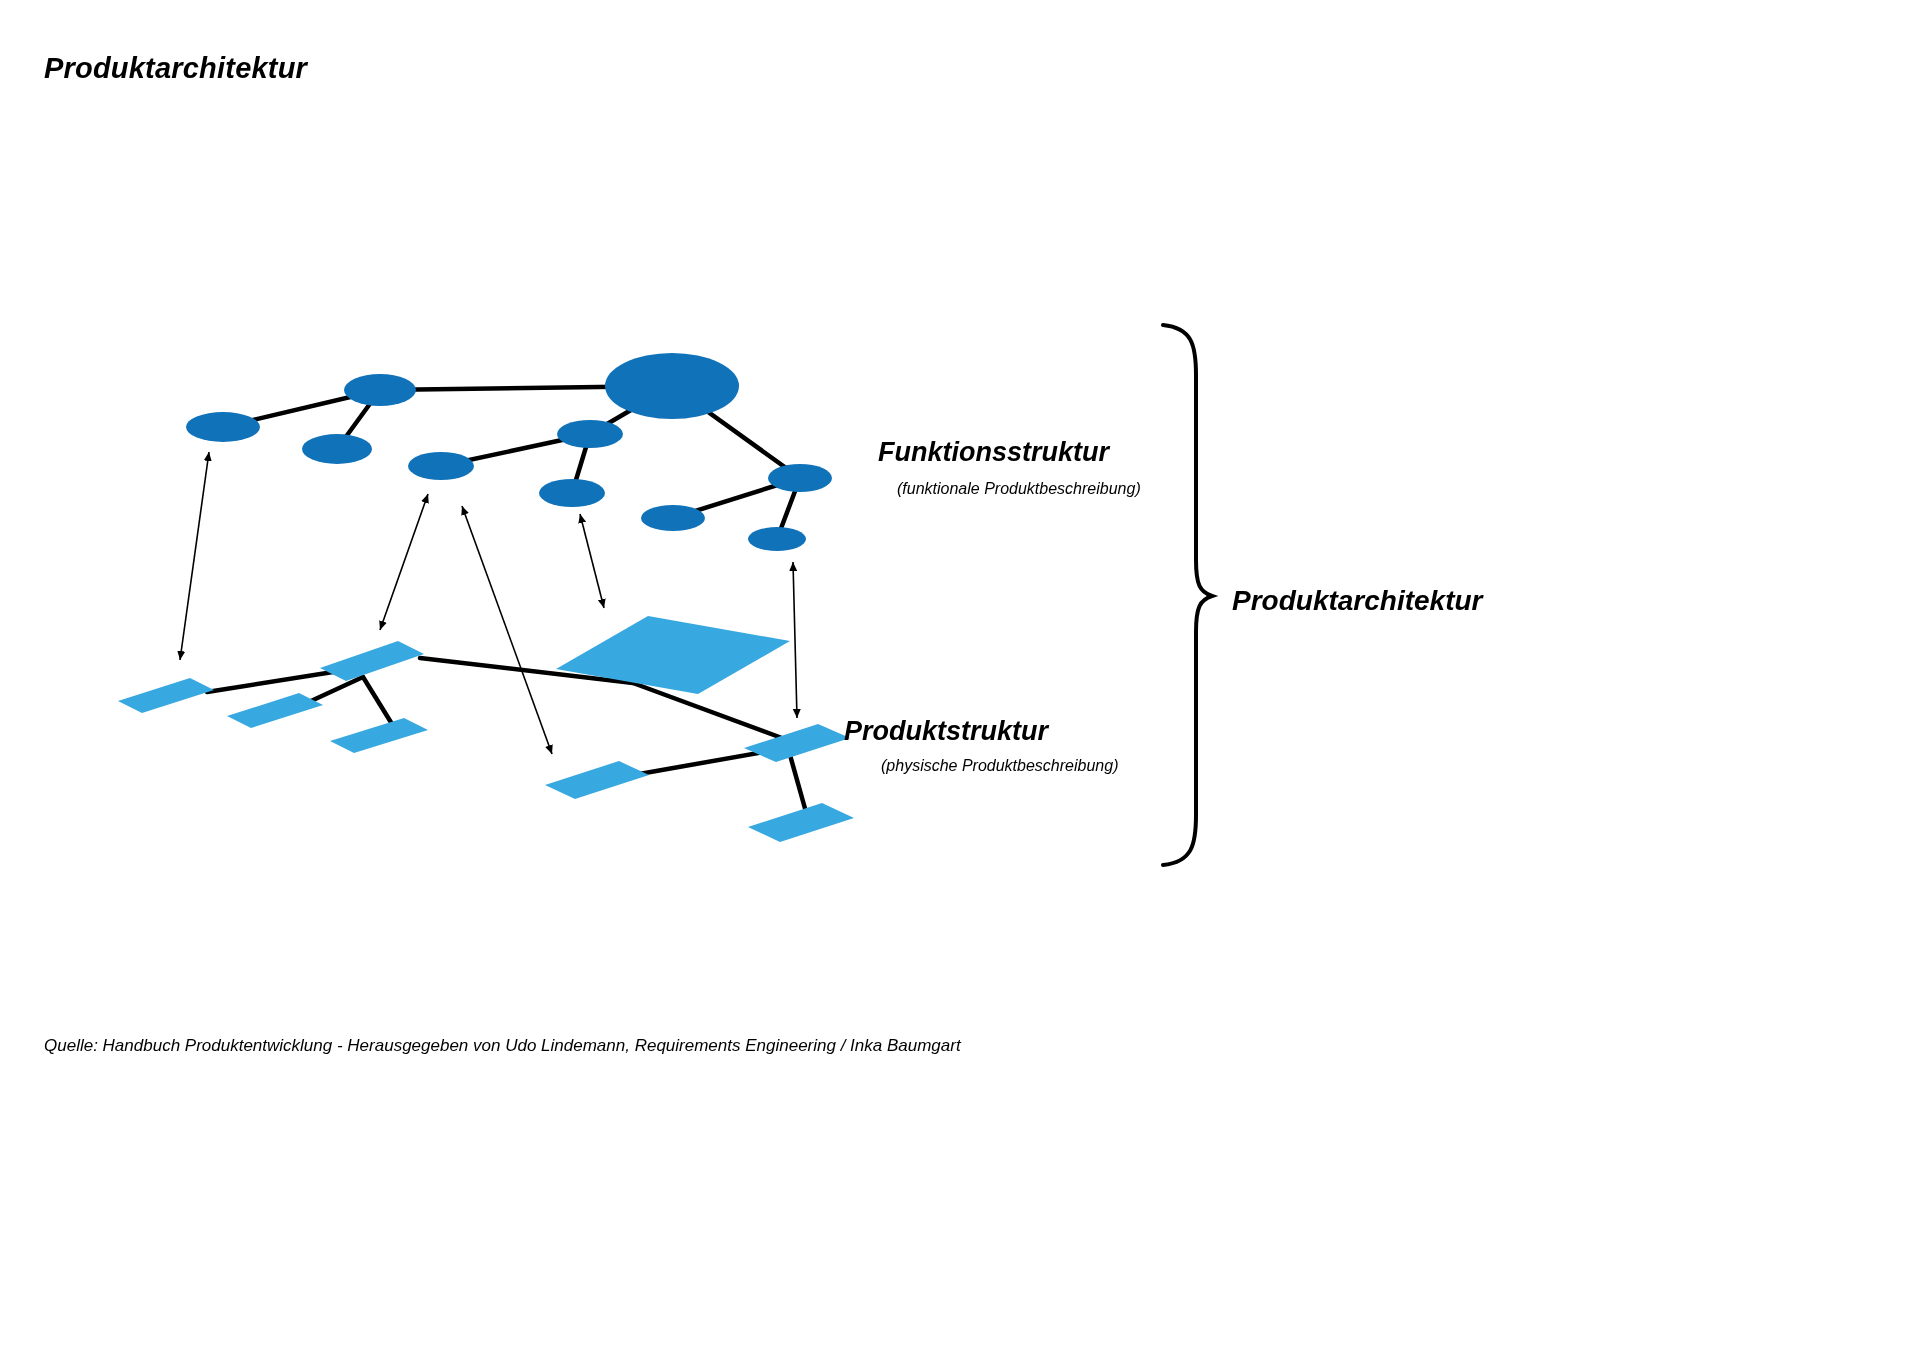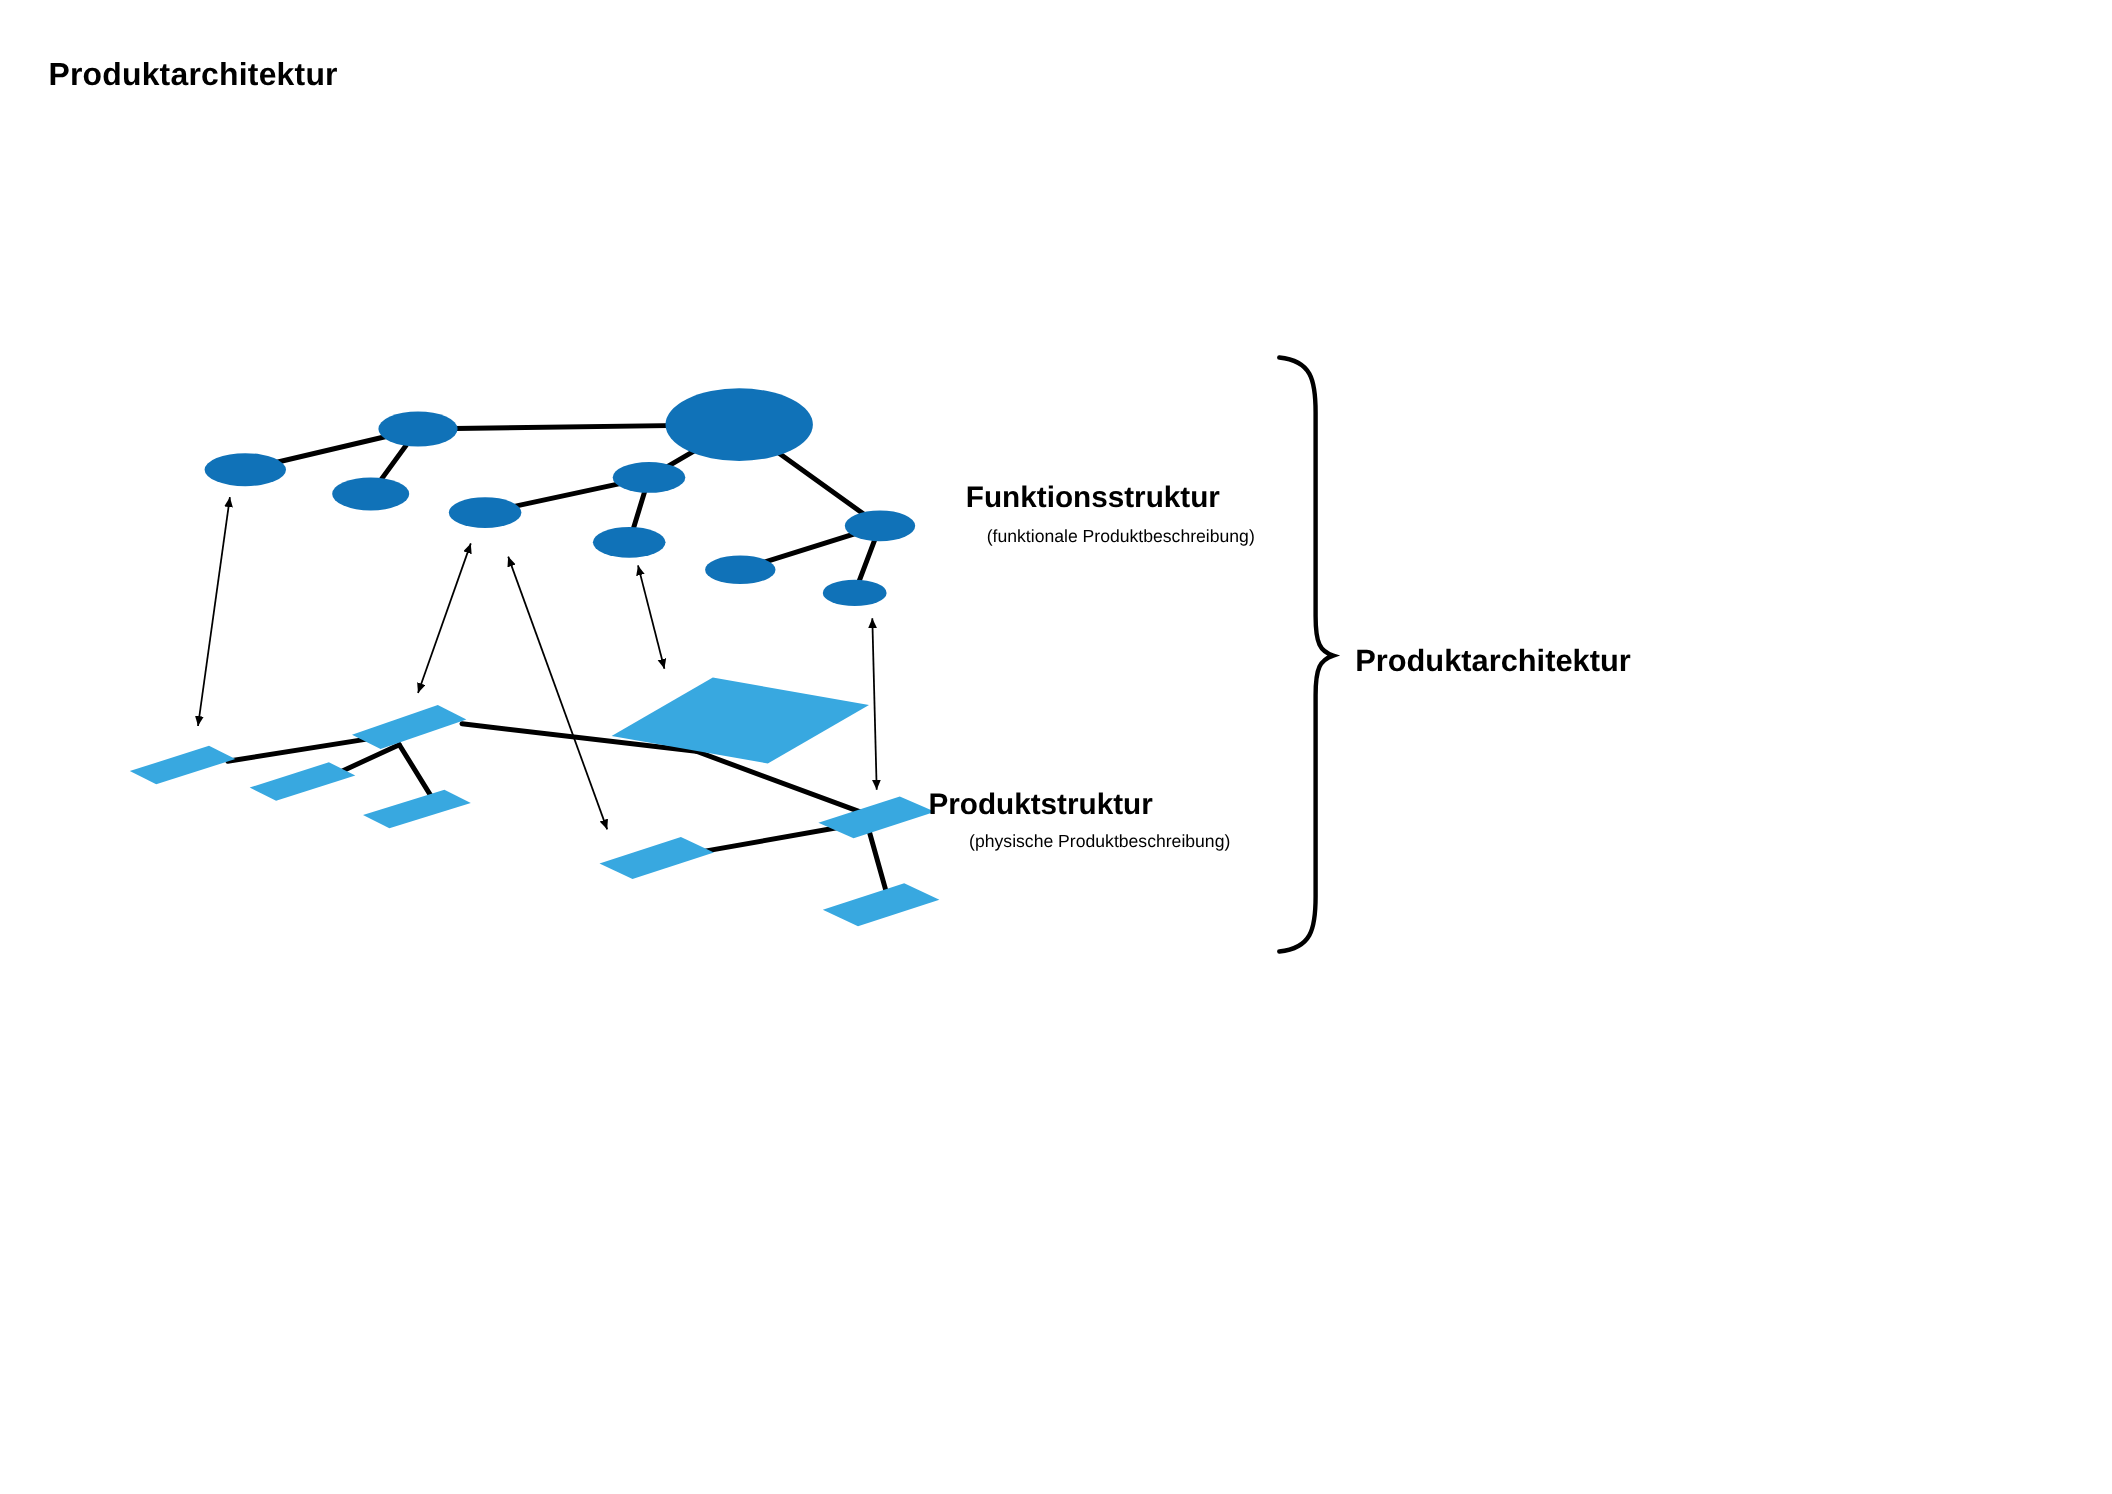--- a/index.html
+++ b/index.html
@@ -8,21 +8,21 @@
     background: #ffffff;
     font-family: "Liberation Sans", "DejaVu Sans", sans-serif;
   }
   .page {
     position: relative;
     width: 1920px;
     height: 1358px;
     background: #ffffff;
     overflow: hidden;
   }
-  .abs { position: absolute; white-space: nowrap; }
+  .abs { position: absolute; white-space: nowrap; font-style: italic; }
   .page-title {
     left: 44px; top: 52px;
     font-size: 29px;
     font-weight: 700;
     color: #000000;
     letter-spacing: 0.2px;
   }
   .struct-label {
     font-size: 27px;
     font-weight: 700;
@@ -114,14 +114,15 @@
     </svg>
 
   <div class="abs struct-label funk-label">Funktionsstruktur</div>
   <div class="abs struct-sub funk-sub">(funktionale Produktbeschreibung)</div>
 
   <div class="abs struct-label prod-label">Produktstruktur</div>
   <div class="abs struct-sub prod-sub">(physische Produktbeschreibung)</div>
 
   <div class="abs brace-label">Produktarchitektur</div>
 
+  <div class="abs source-line">Quelle: Handbuch Produktentwicklung - Herausgegeben von Udo Lindemann, Requirements Engineering / Inka Baumgart</div>
 
 </div>
 
 </body></html>

